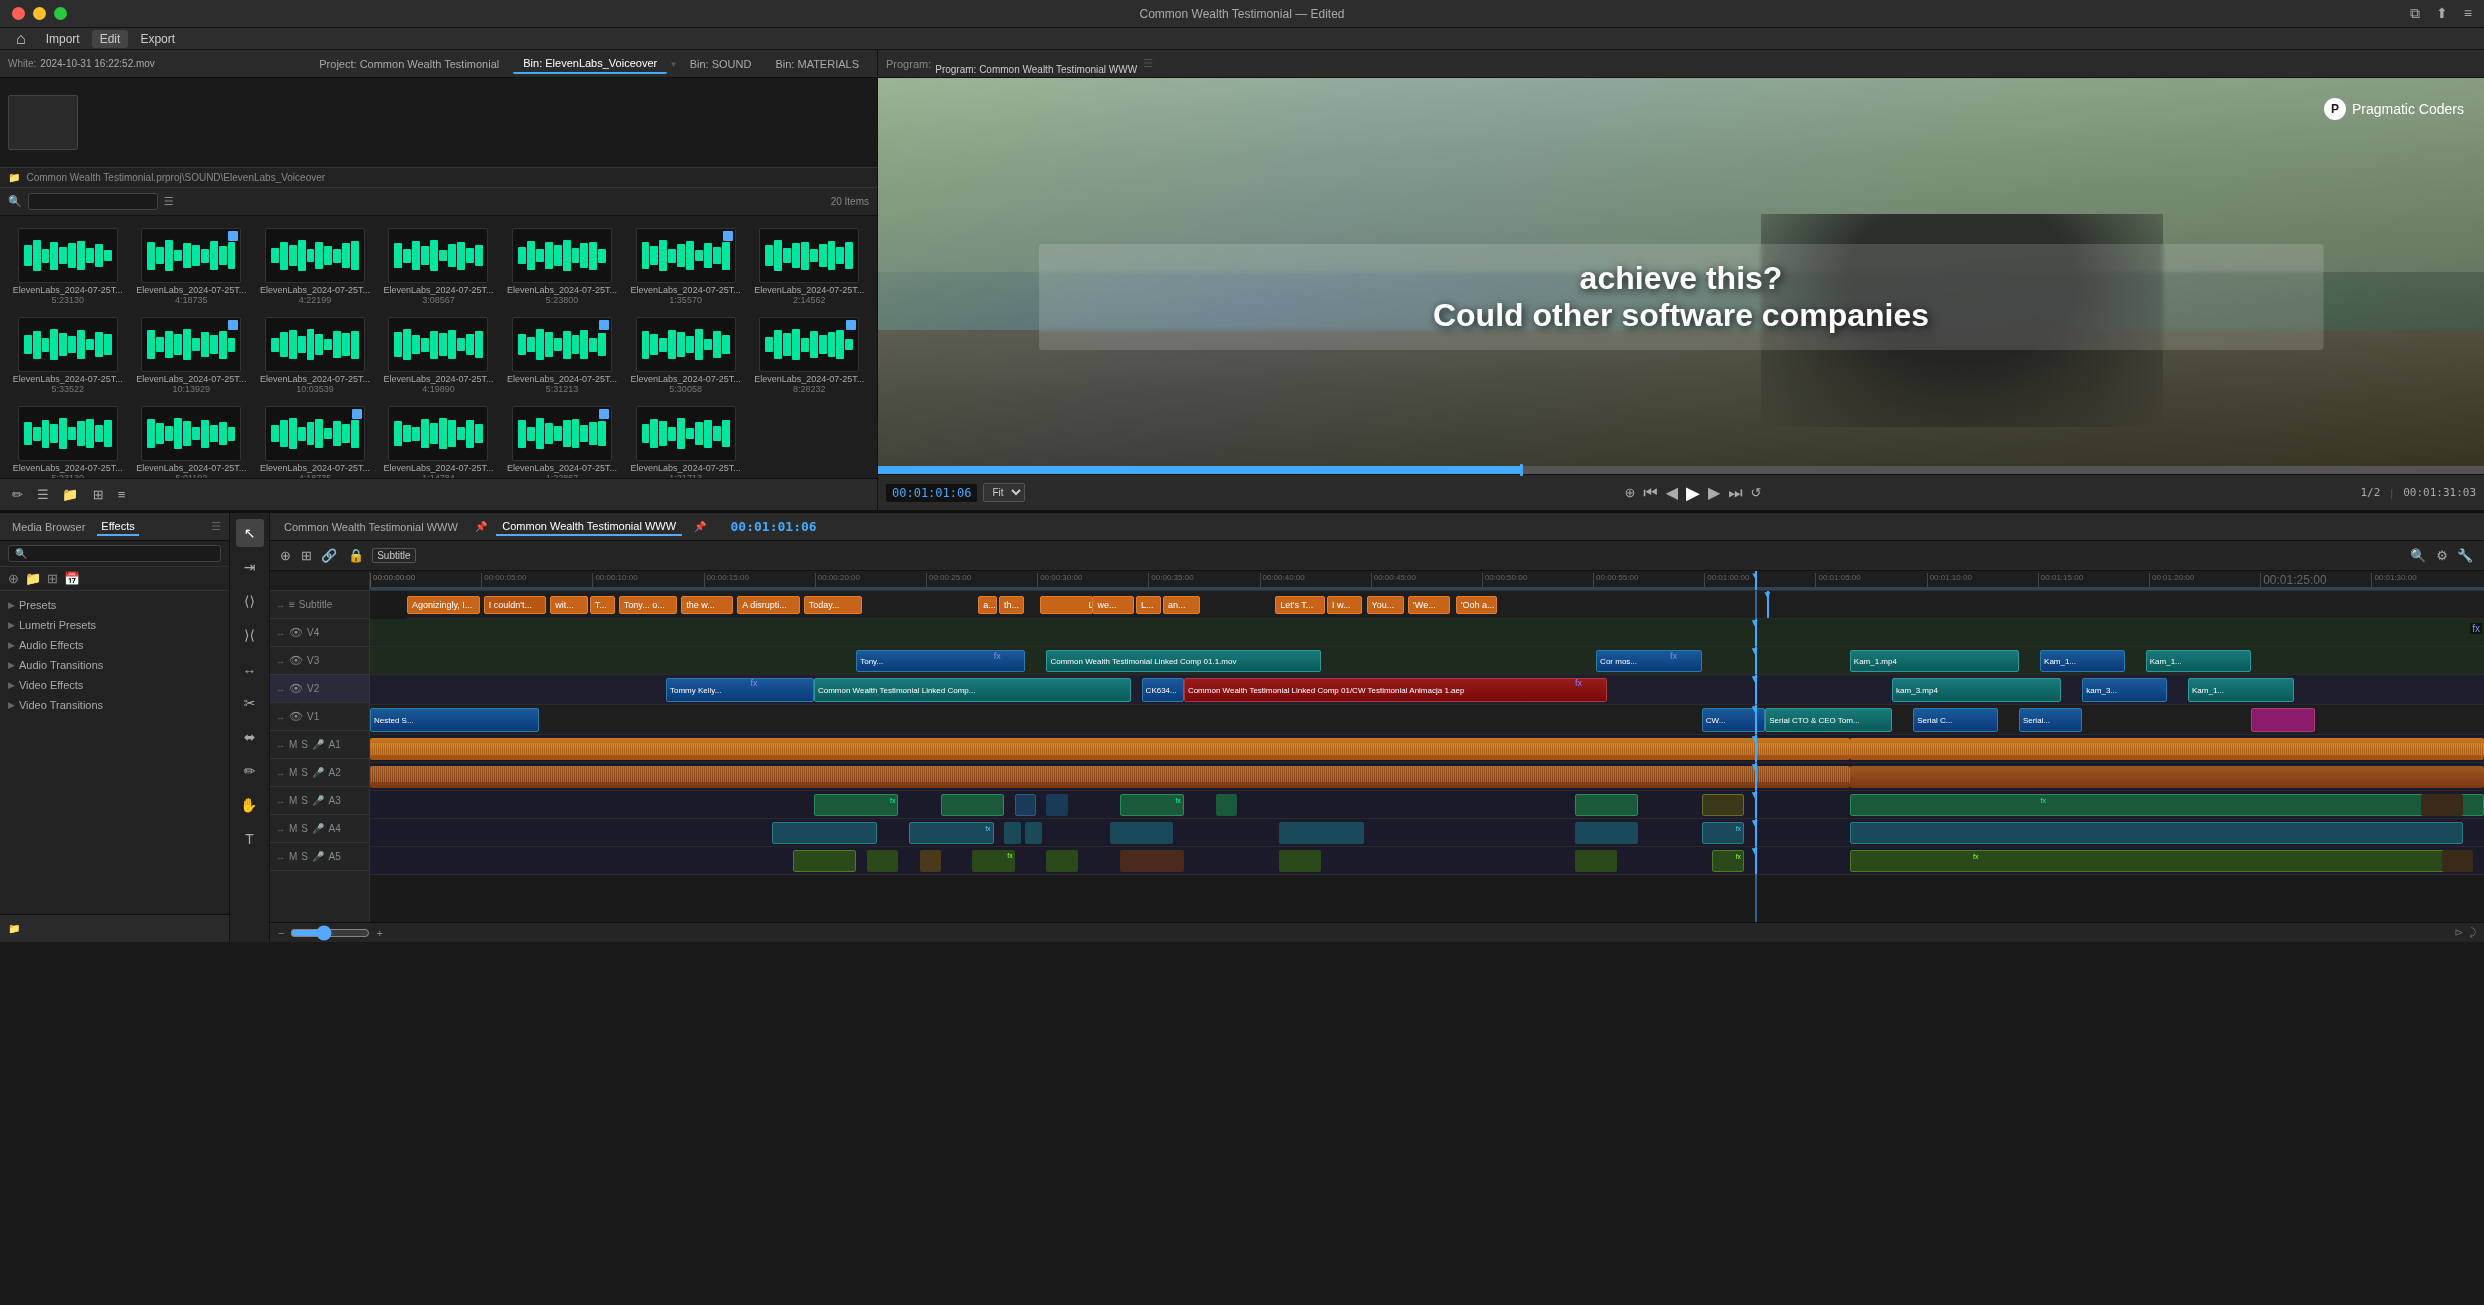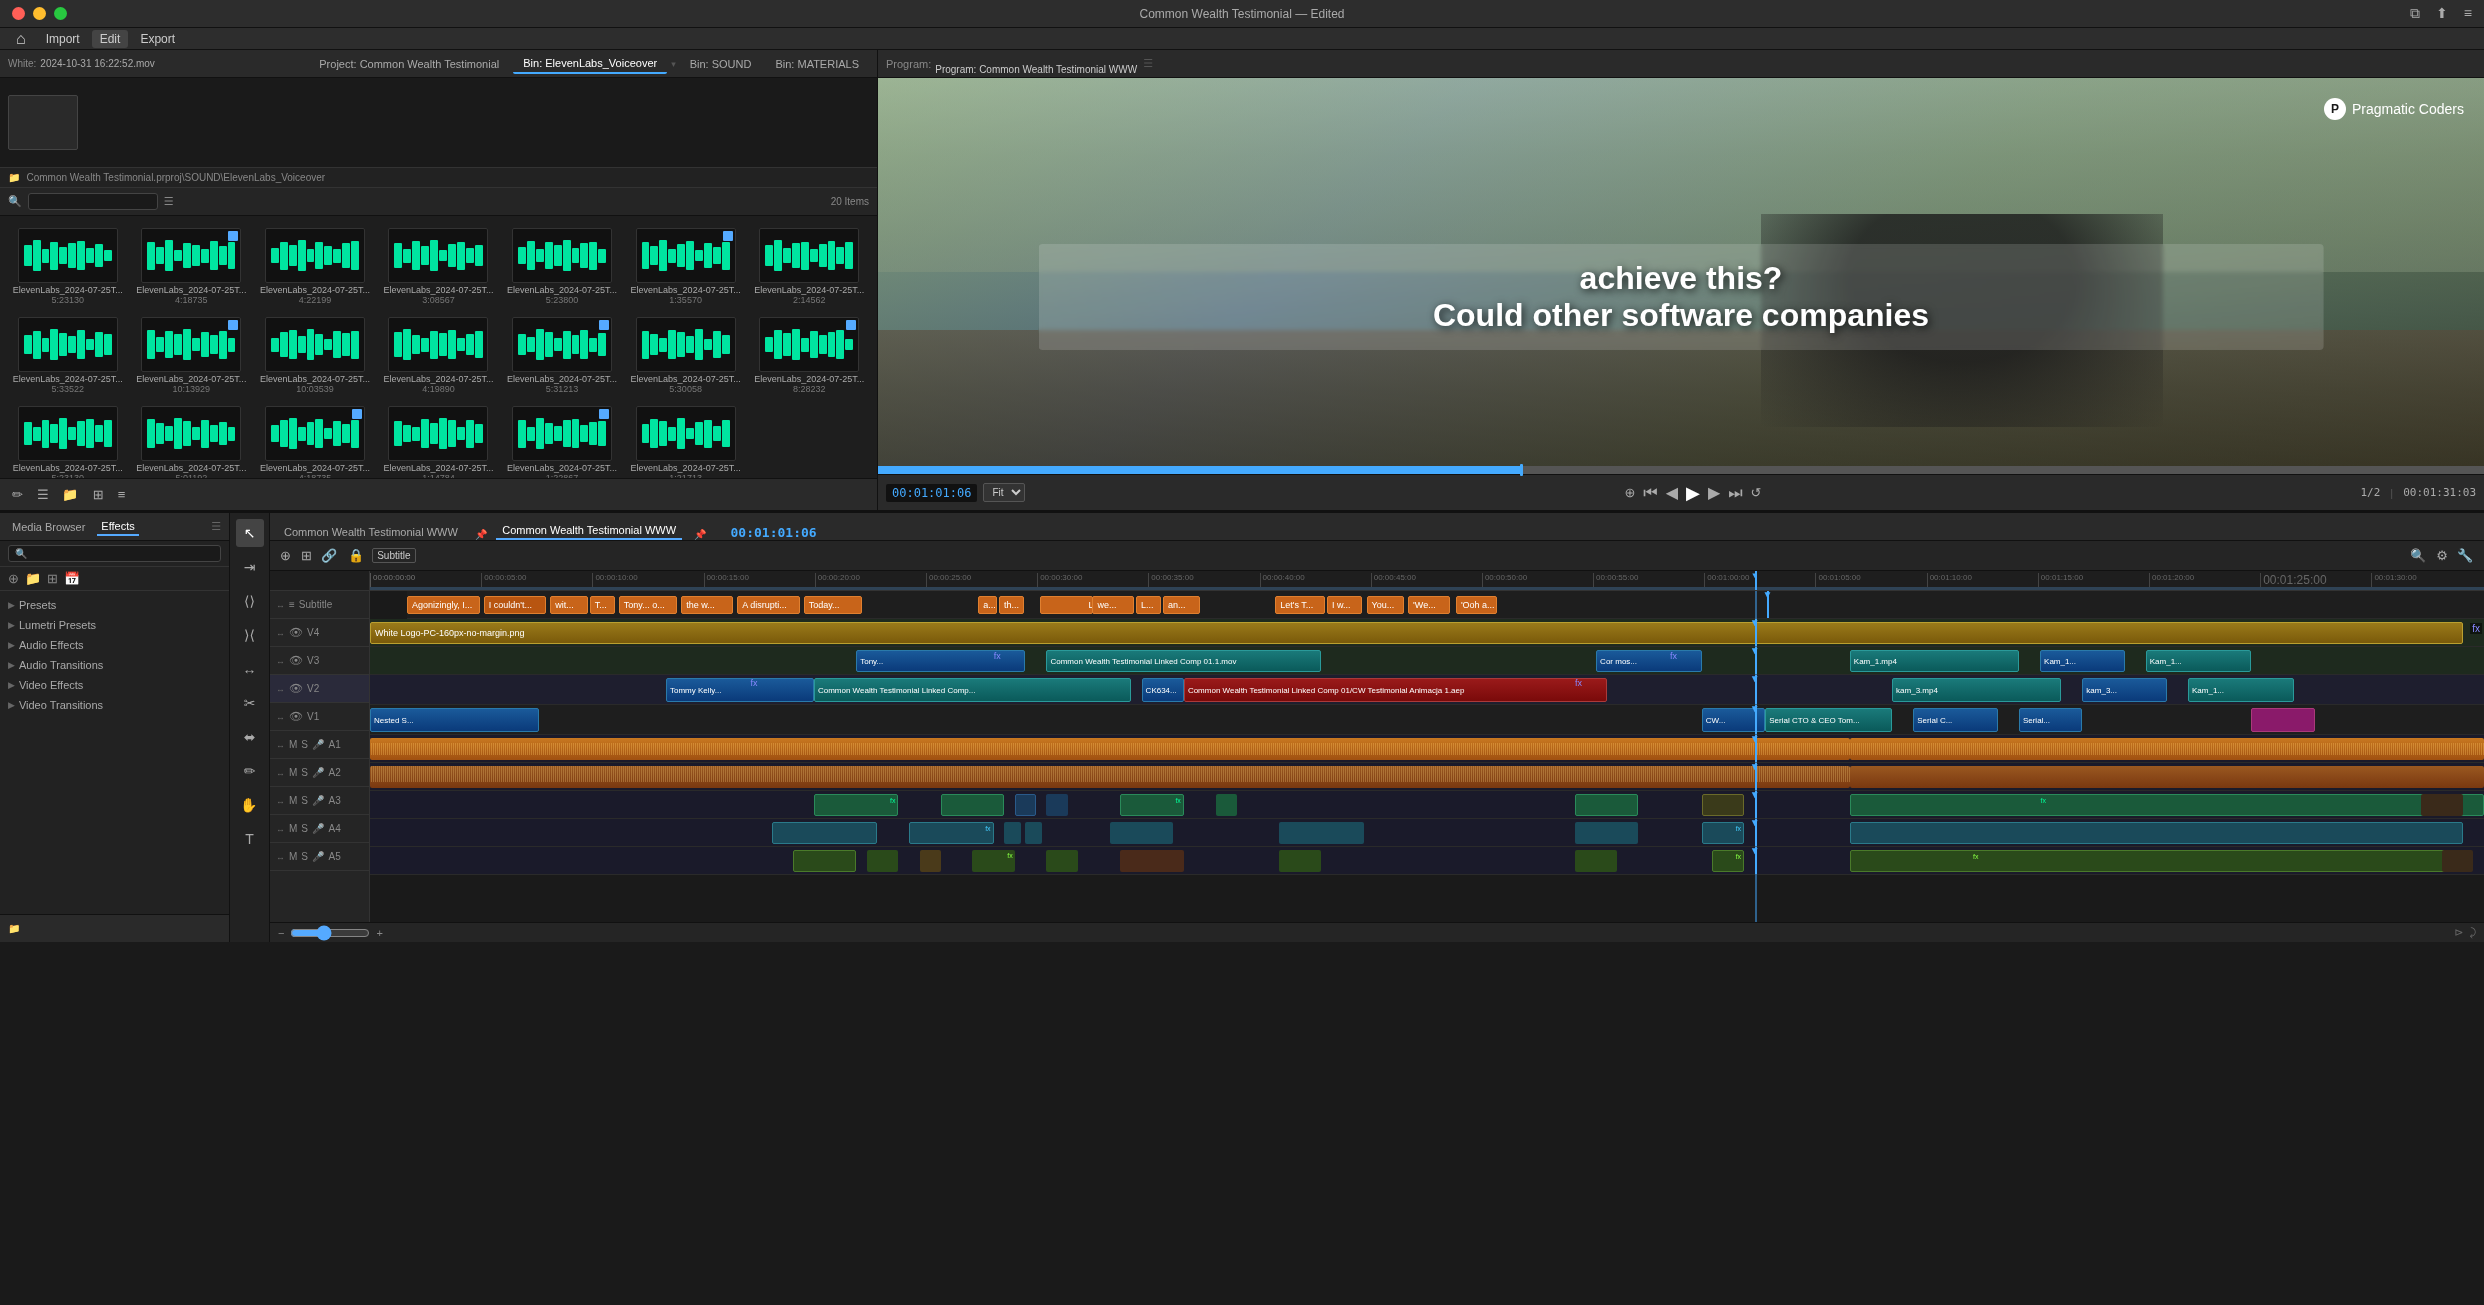--- a/index.html
+++ b/index.html
@@ -473,21 +473,21 @@
       flex: 1;
       background: #1a1a1a;
       display: flex;
       flex-direction: column;
       overflow: hidden;
     }
     .timeline-header {
       height: 28px;
       background: #2a2a2a;
       display: flex;
-      align-items: flex-end;
+      align-items: center;
       padding: 0 8px;
       gap: 8px;
       border-bottom: 1px solid #111;
     }
     .timeline-tab {
       color: #aaa;
       font-size: 11px;
       cursor: pointer;
       padding: 2px 6px;
     }
@@ -1361,21 +1361,20 @@
           <div class="subtitle-clip" style="left:41.8%;width:2.4%;">Let's T...</div>
           <div class="subtitle-clip" style="left:44.3%;width:1.7%;">I w...</div>
           <div class="subtitle-clip" style="left:46.2%;width:1.8%;">You...</div>
           <div class="subtitle-clip" style="left:48.2%;width:2%;">'We...</div>
           <div class="subtitle-clip" style="left:50.5%;width:2%;">'Ooh a...</div>
 
           <div class="playhead" style="left:65.5%;"></div>
         </div>
 
         <div class="track-row video-row" style="height:28px;position:relative;">
-          <div class="logo-clip" style="left:0;width:99%;">White Logo-PC-160px-no-margin.png</div>
           <span style="position:absolute;right:2px;top:4px;color:#88f;font-size:10px;background:rgba(0,0,0,0.5);padding:0 2px;">fx</span>
           <div class="playhead" style="left:65.5%;"></div>
         </div>
 
         <div class="track-row video-row" style="height:28px;position:relative;">
 
           <div class="clip clip-blue" style="left:23%;width:8%;font-size:8px;">Tony...</div>
           <span style="position:absolute;left:29.5%;top:4px;color:#88f;font-size:9px;">fx</span>
           <div class="clip clip-teal" style="left:32%;width:13%;font-size:8px;">Common Wealth Testimonial Linked Comp 01.1.mov</div>
           <div class="clip clip-blue" style="left:58%;width:5%;font-size:8px;">Cor mos...</div>

